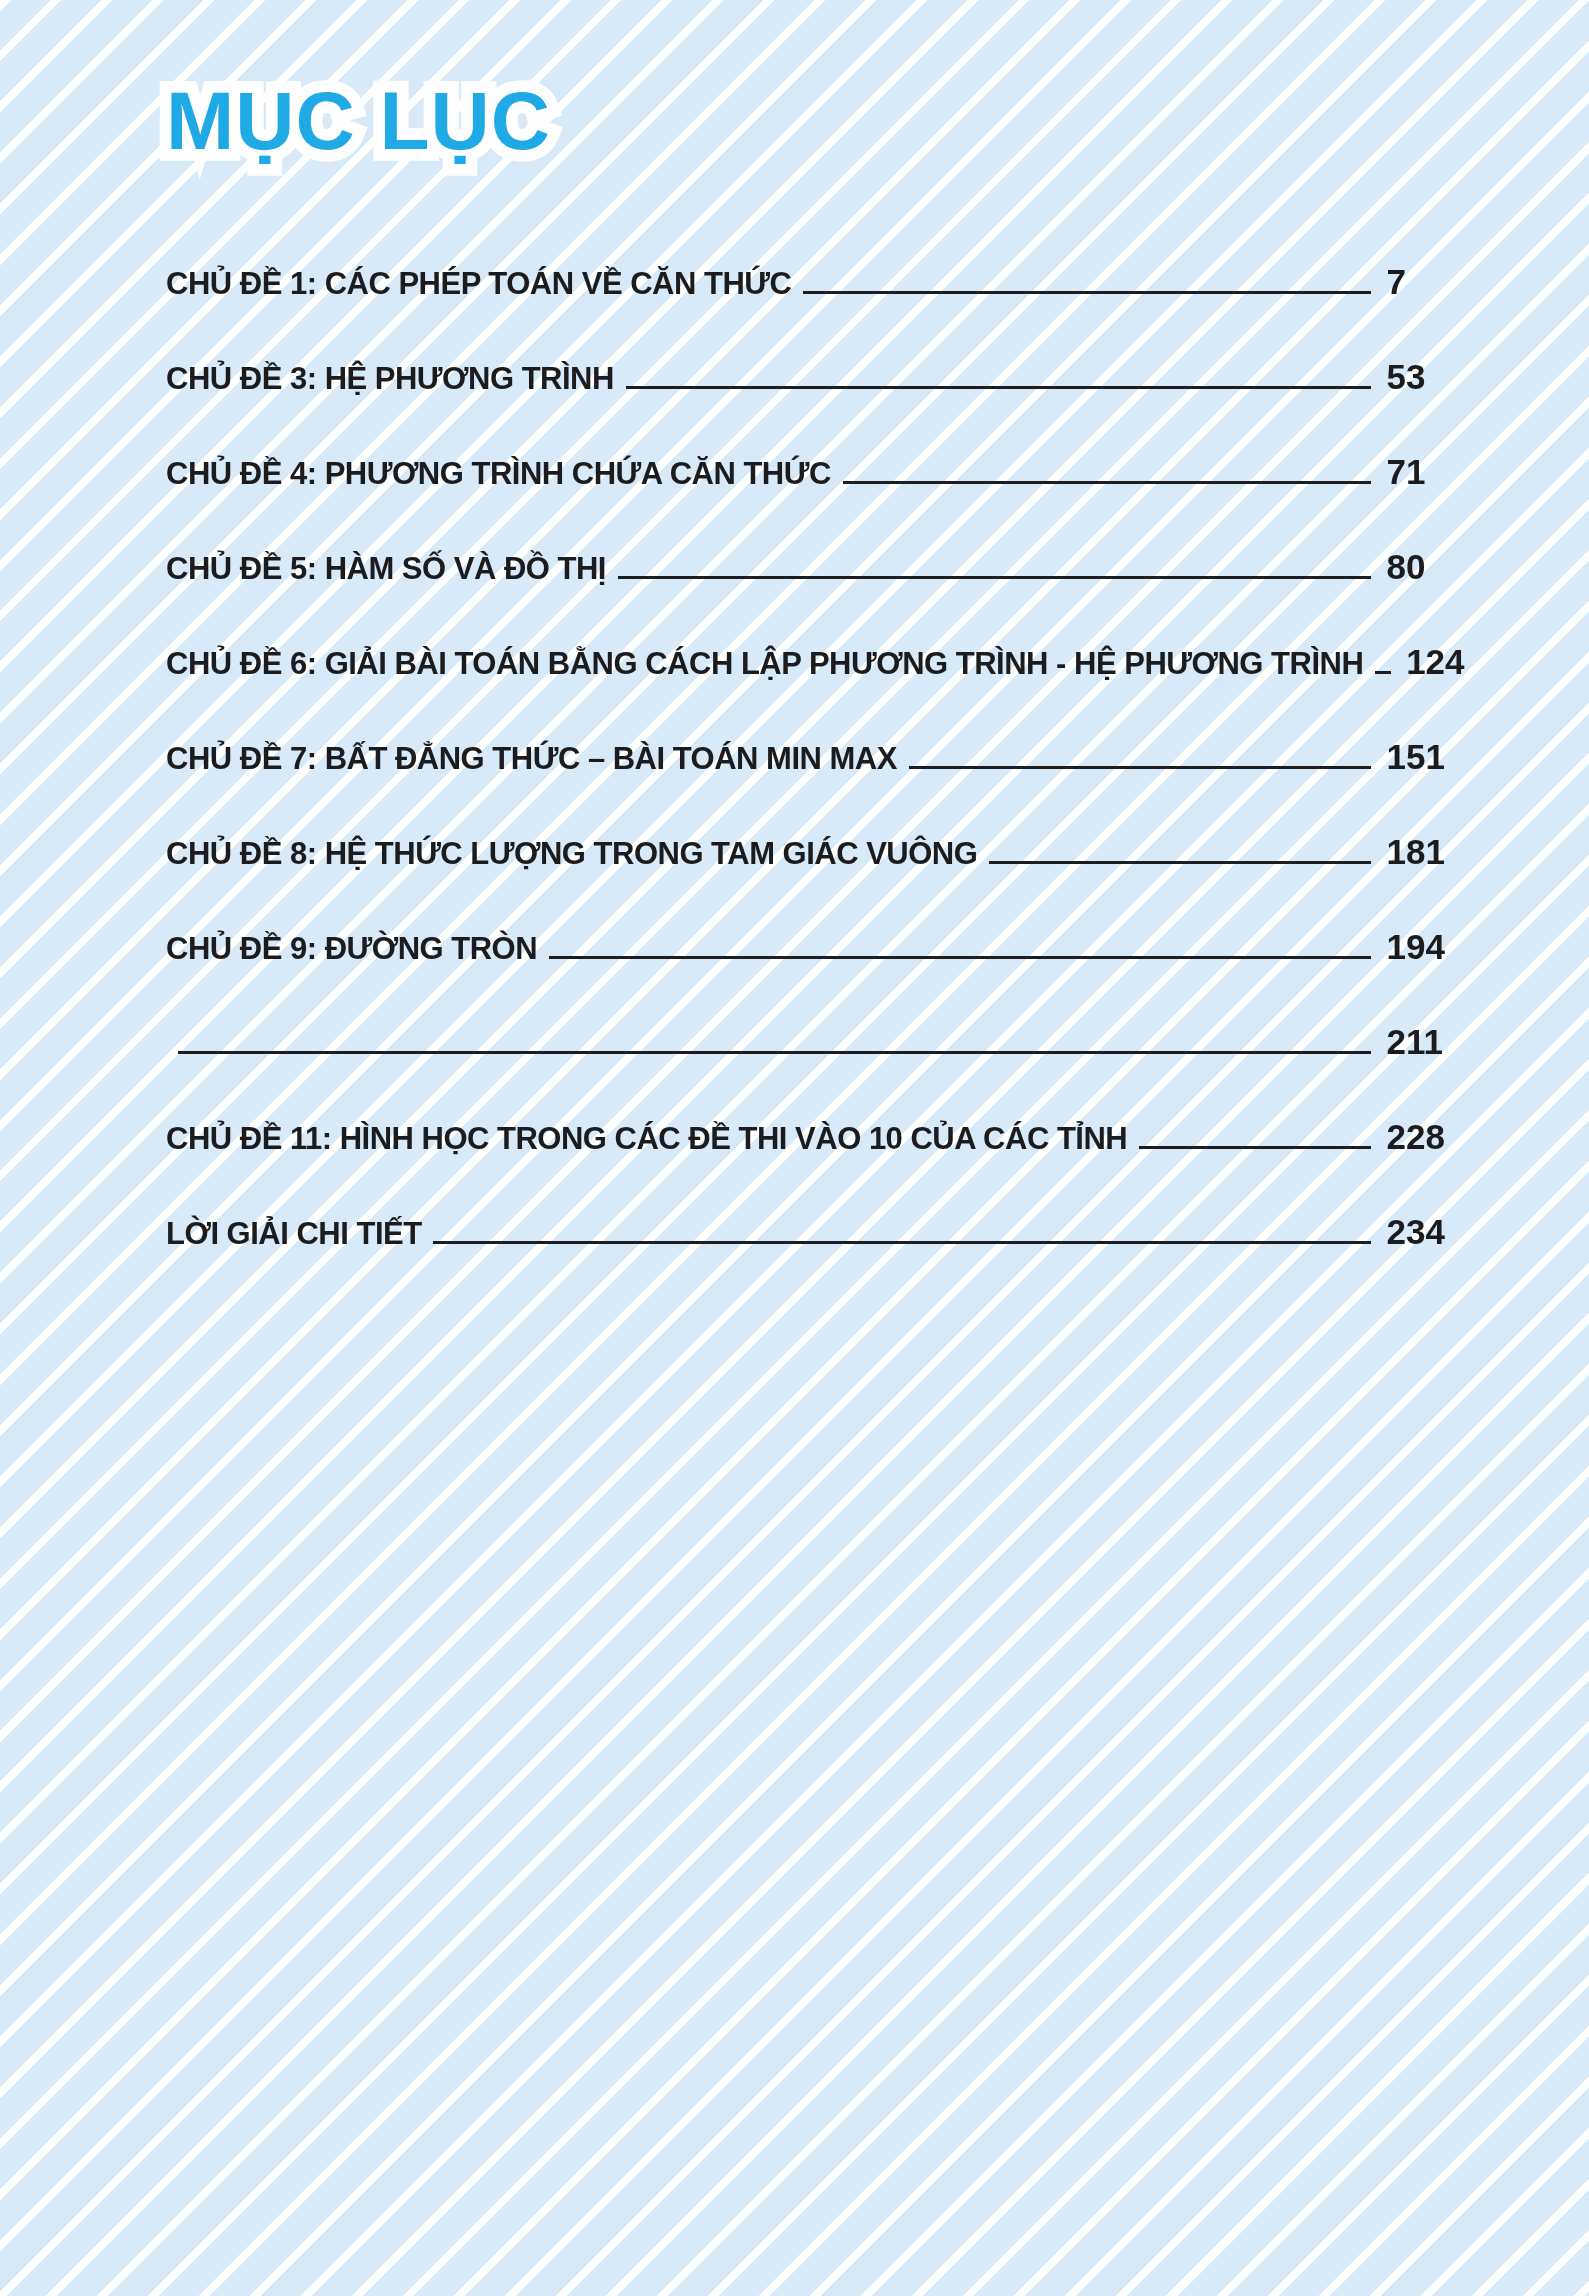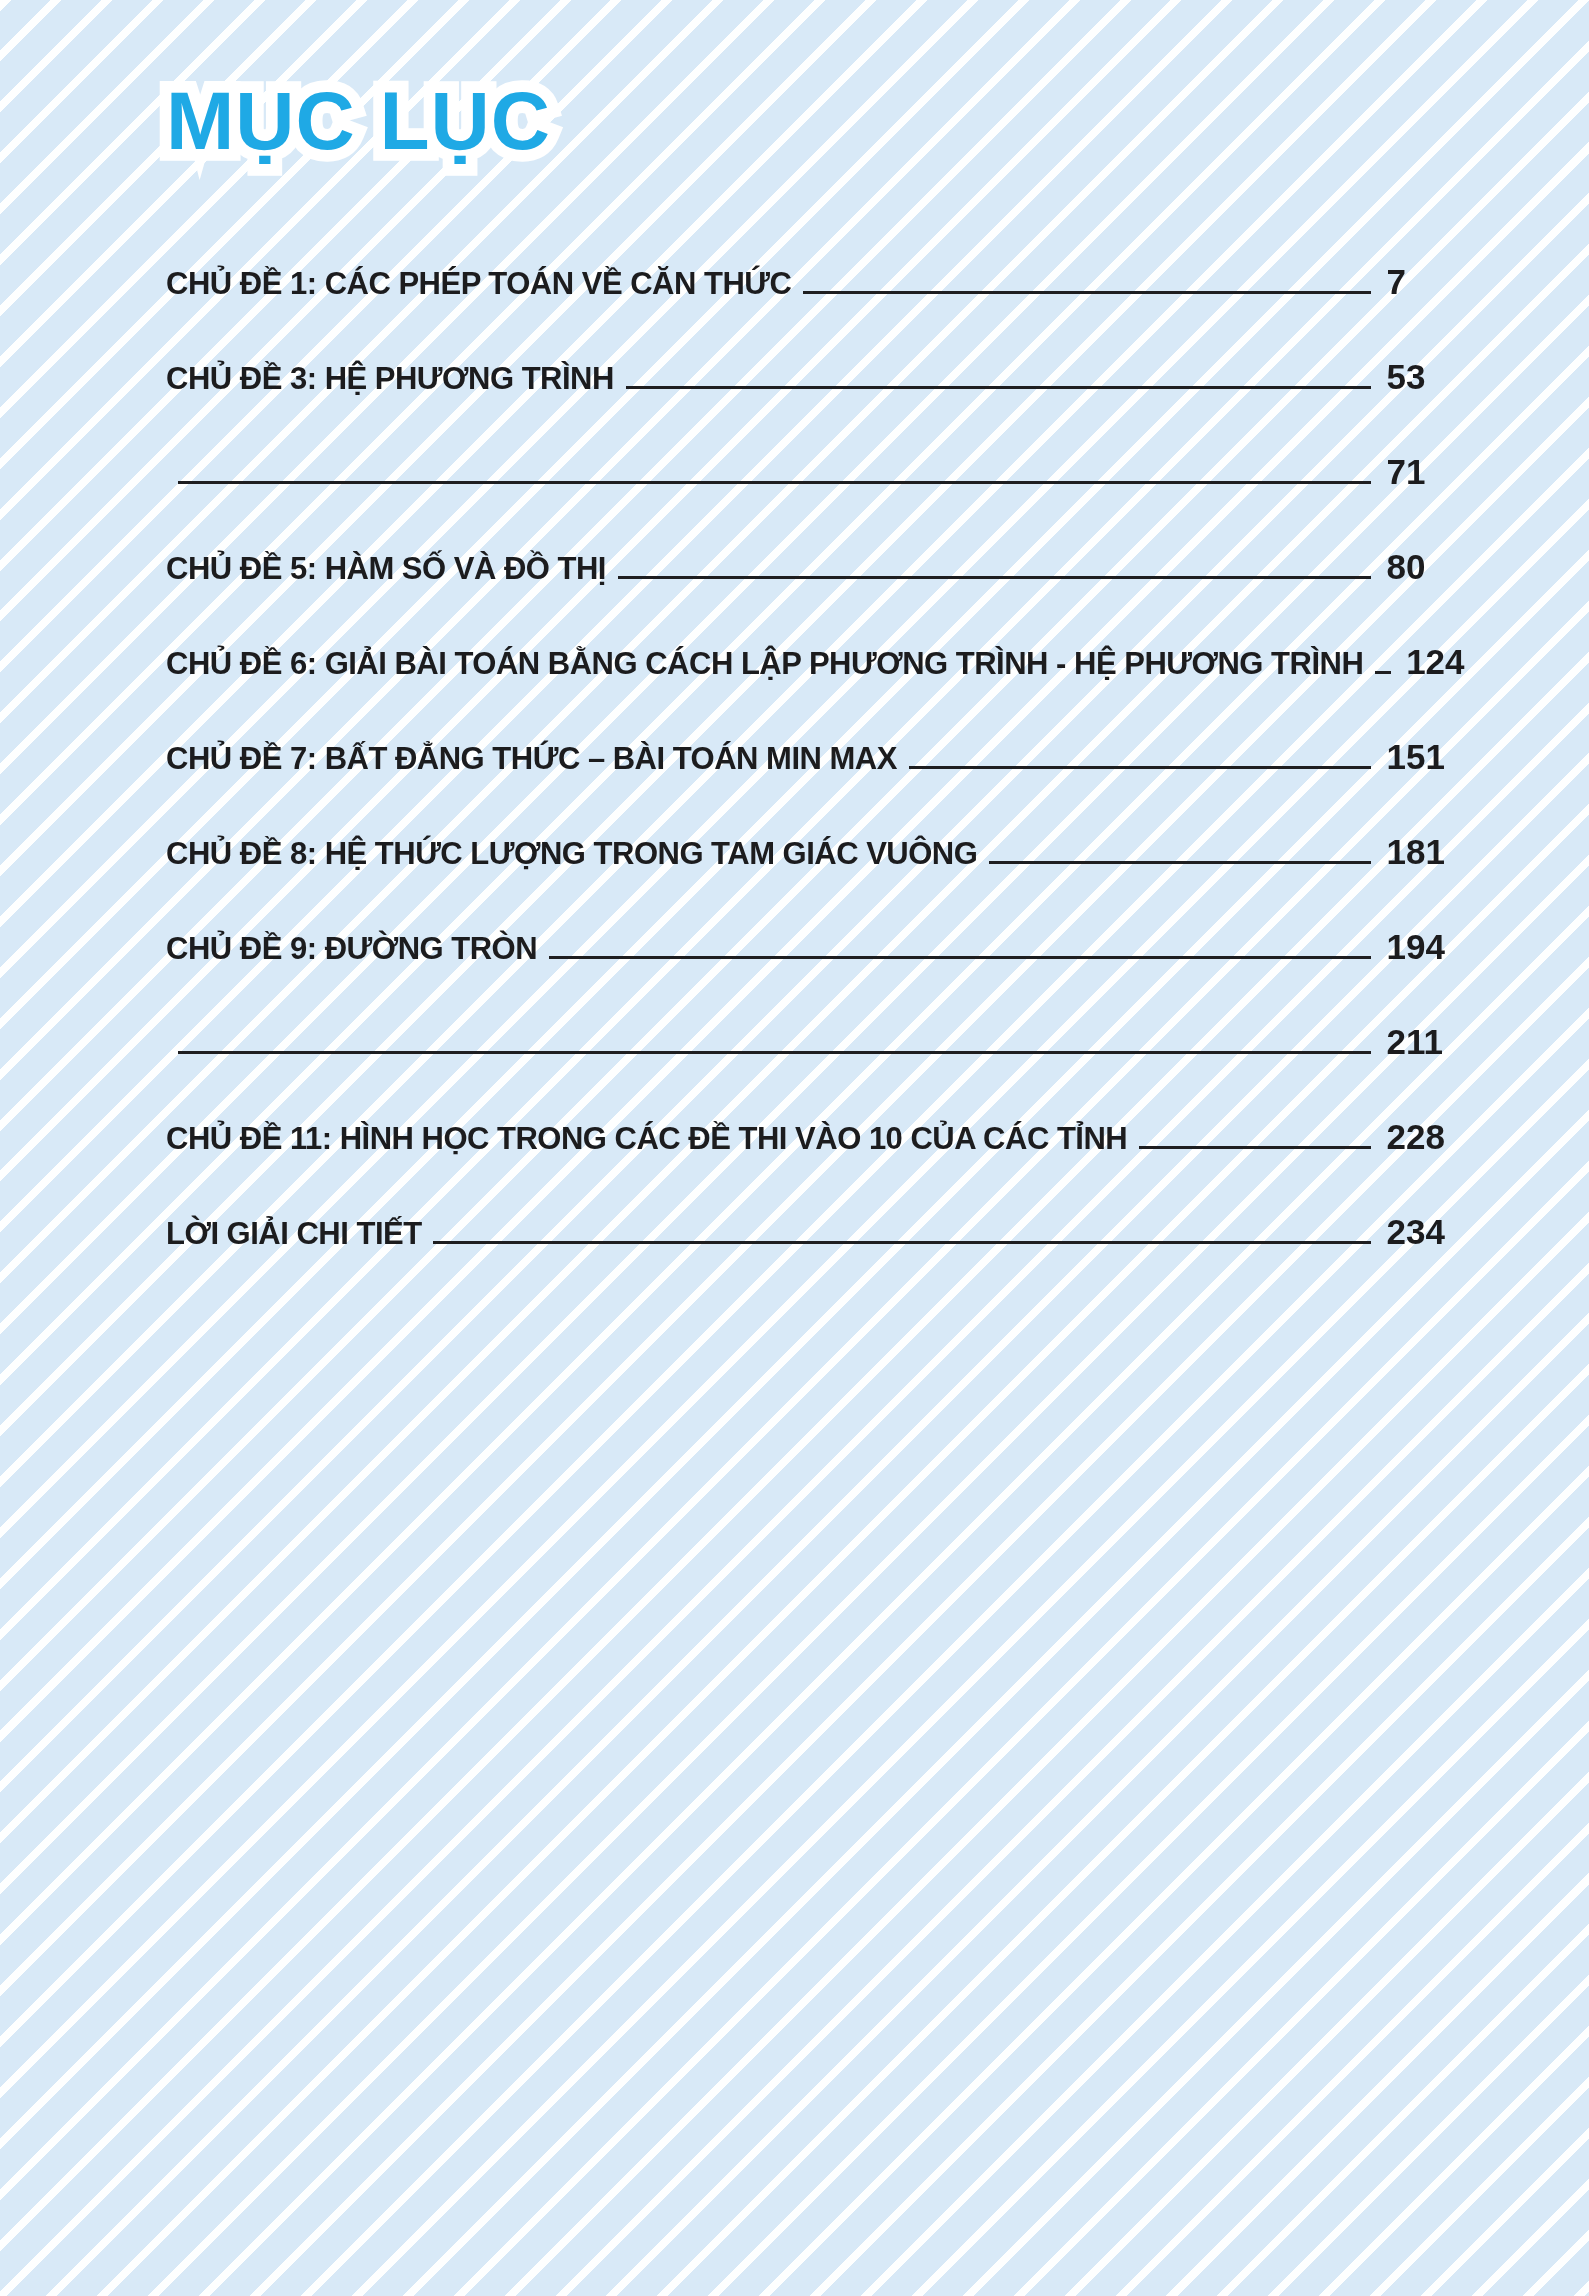--- a/index.html
+++ b/index.html
@@ -101,20 +101,21 @@
     </div>
 
 
     <div class="toc-row">
       <span class="toc-title">CHỦ ĐỀ 3: HỆ PHƯƠNG TRÌNH</span>
       <span class="toc-leader"></span>
       <span class="toc-page">53</span>
     </div>
 
     <div class="toc-row">
+      <span class="toc-title">CHỦ ĐỀ 4: PHƯƠNG TRÌNH CHỨA CĂN THỨC</span>
       <span class="toc-leader"></span>
       <span class="toc-page">71</span>
     </div>
 
     <div class="toc-row">
       <span class="toc-title">CHỦ ĐỀ 5: HÀM SỐ VÀ ĐỒ THỊ</span>
       <span class="toc-leader"></span>
       <span class="toc-page">80</span>
     </div>
 

